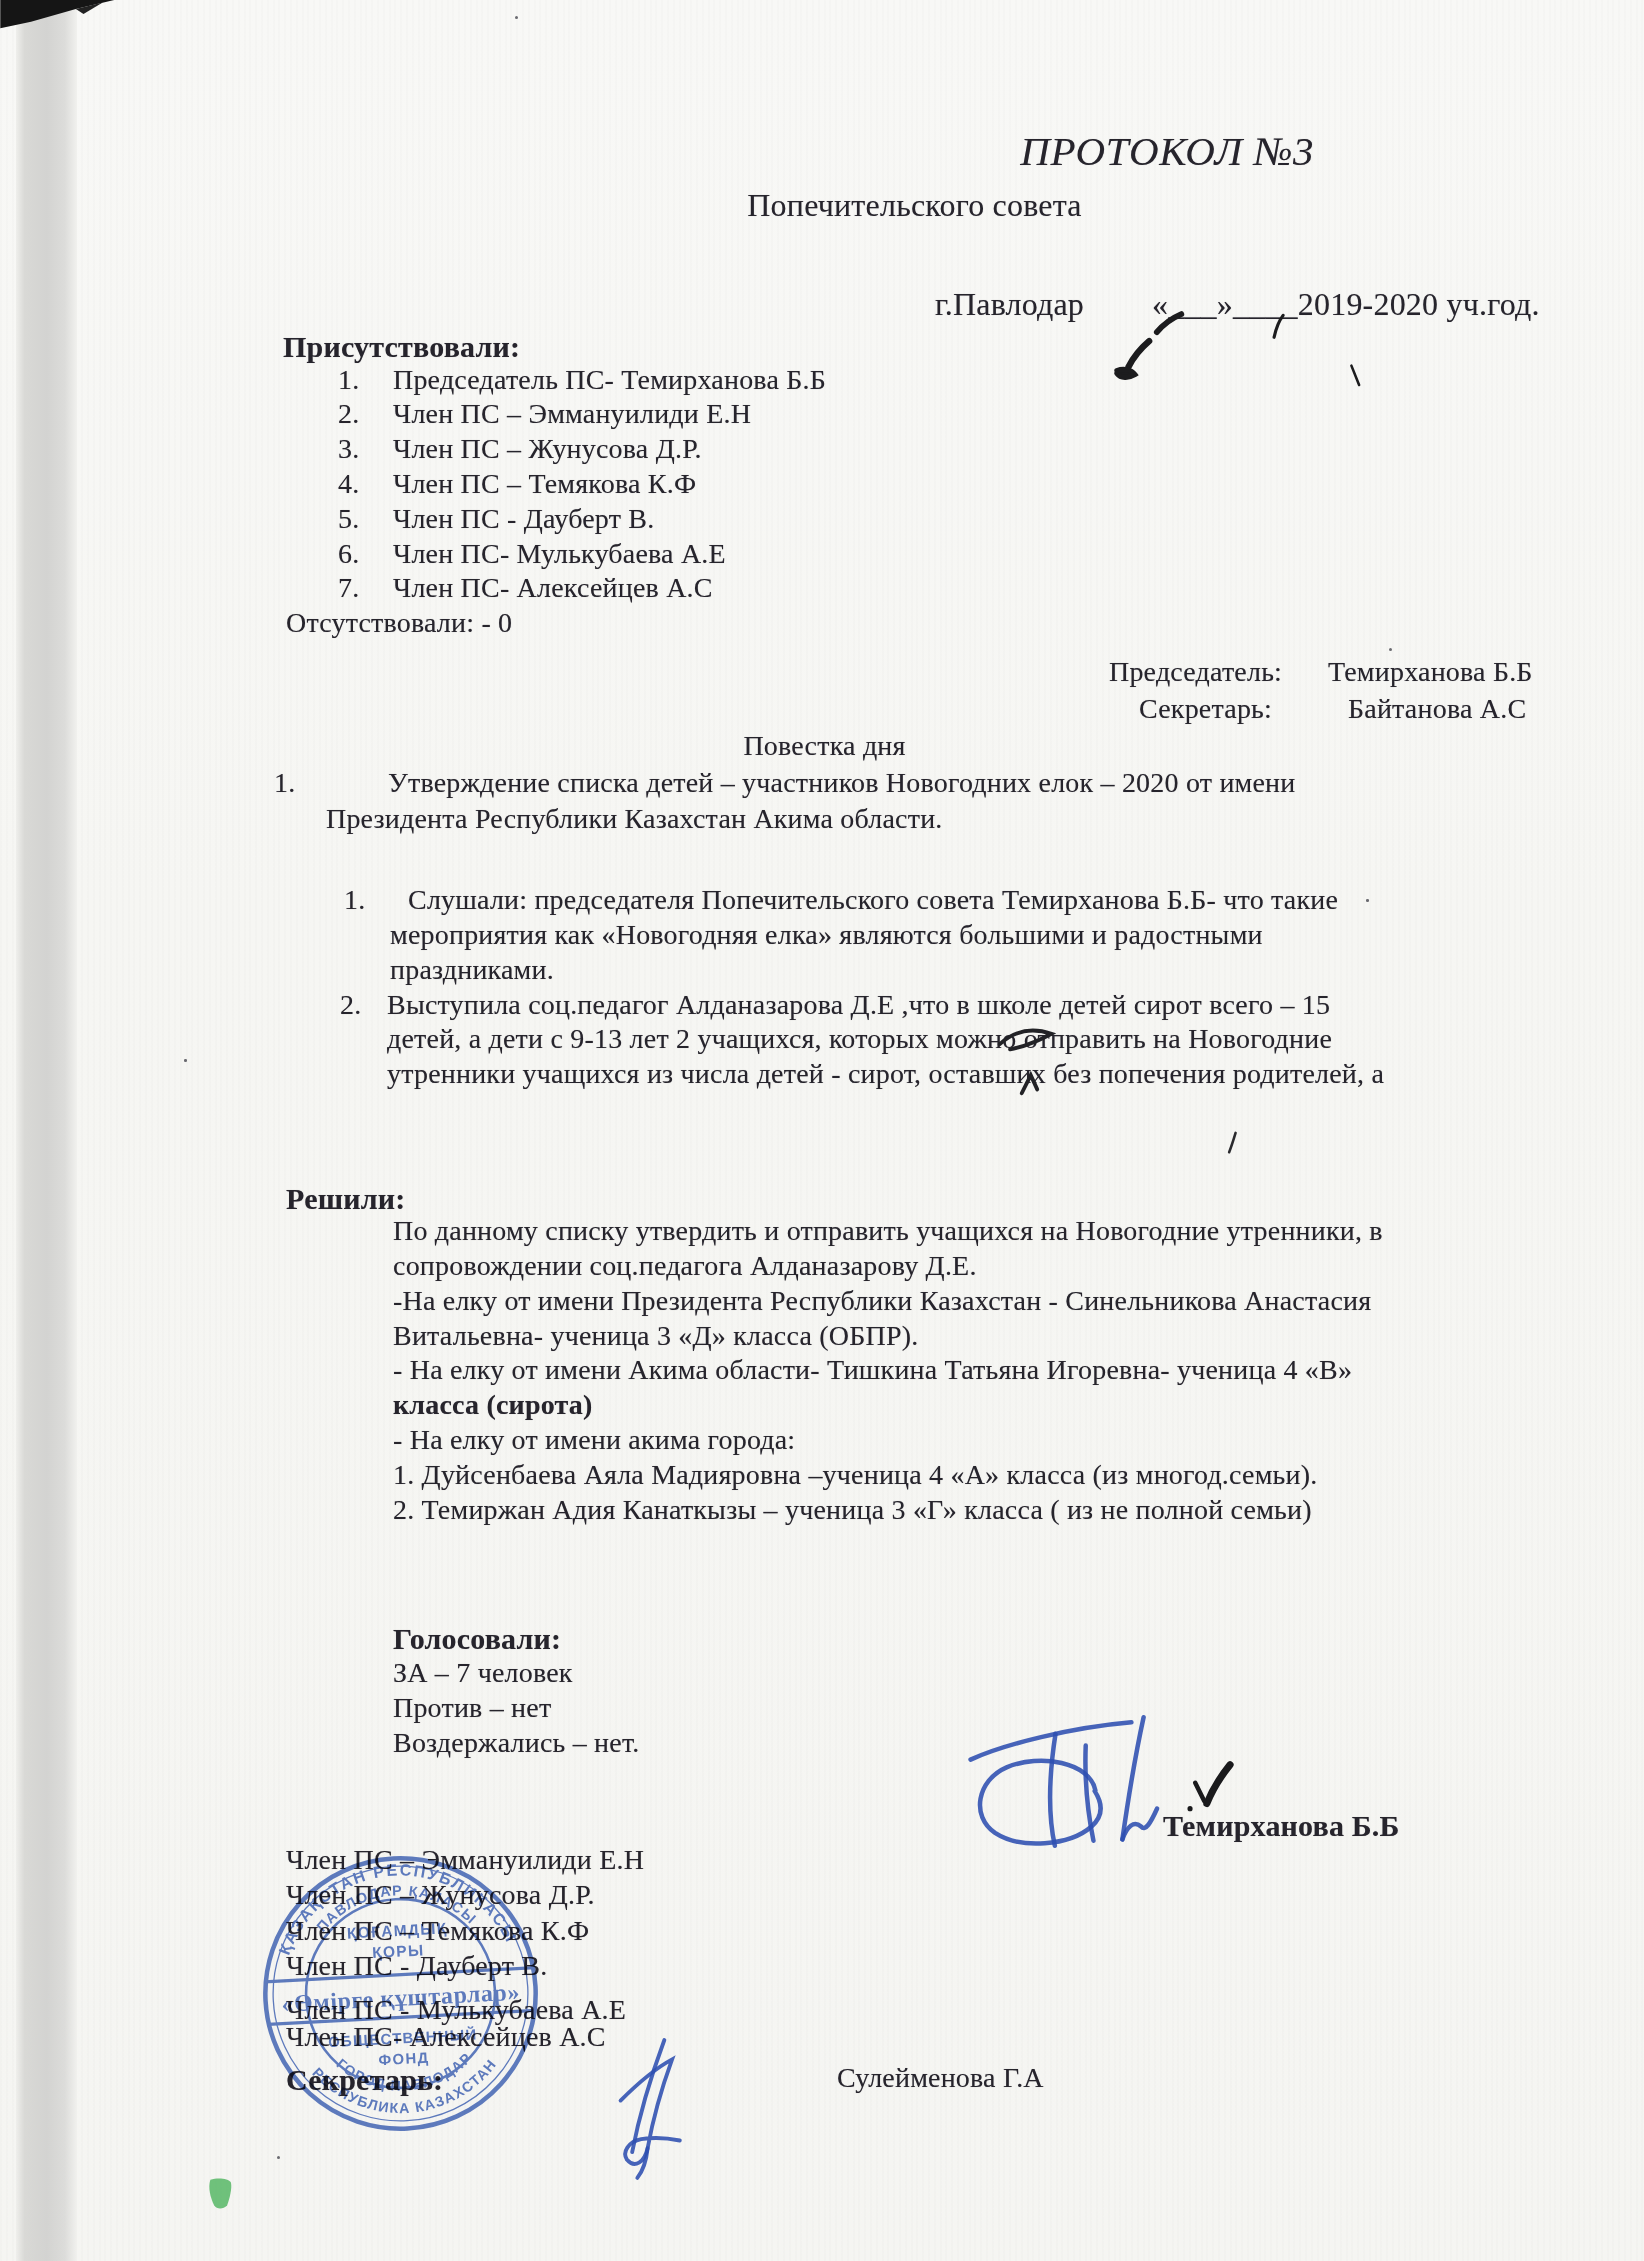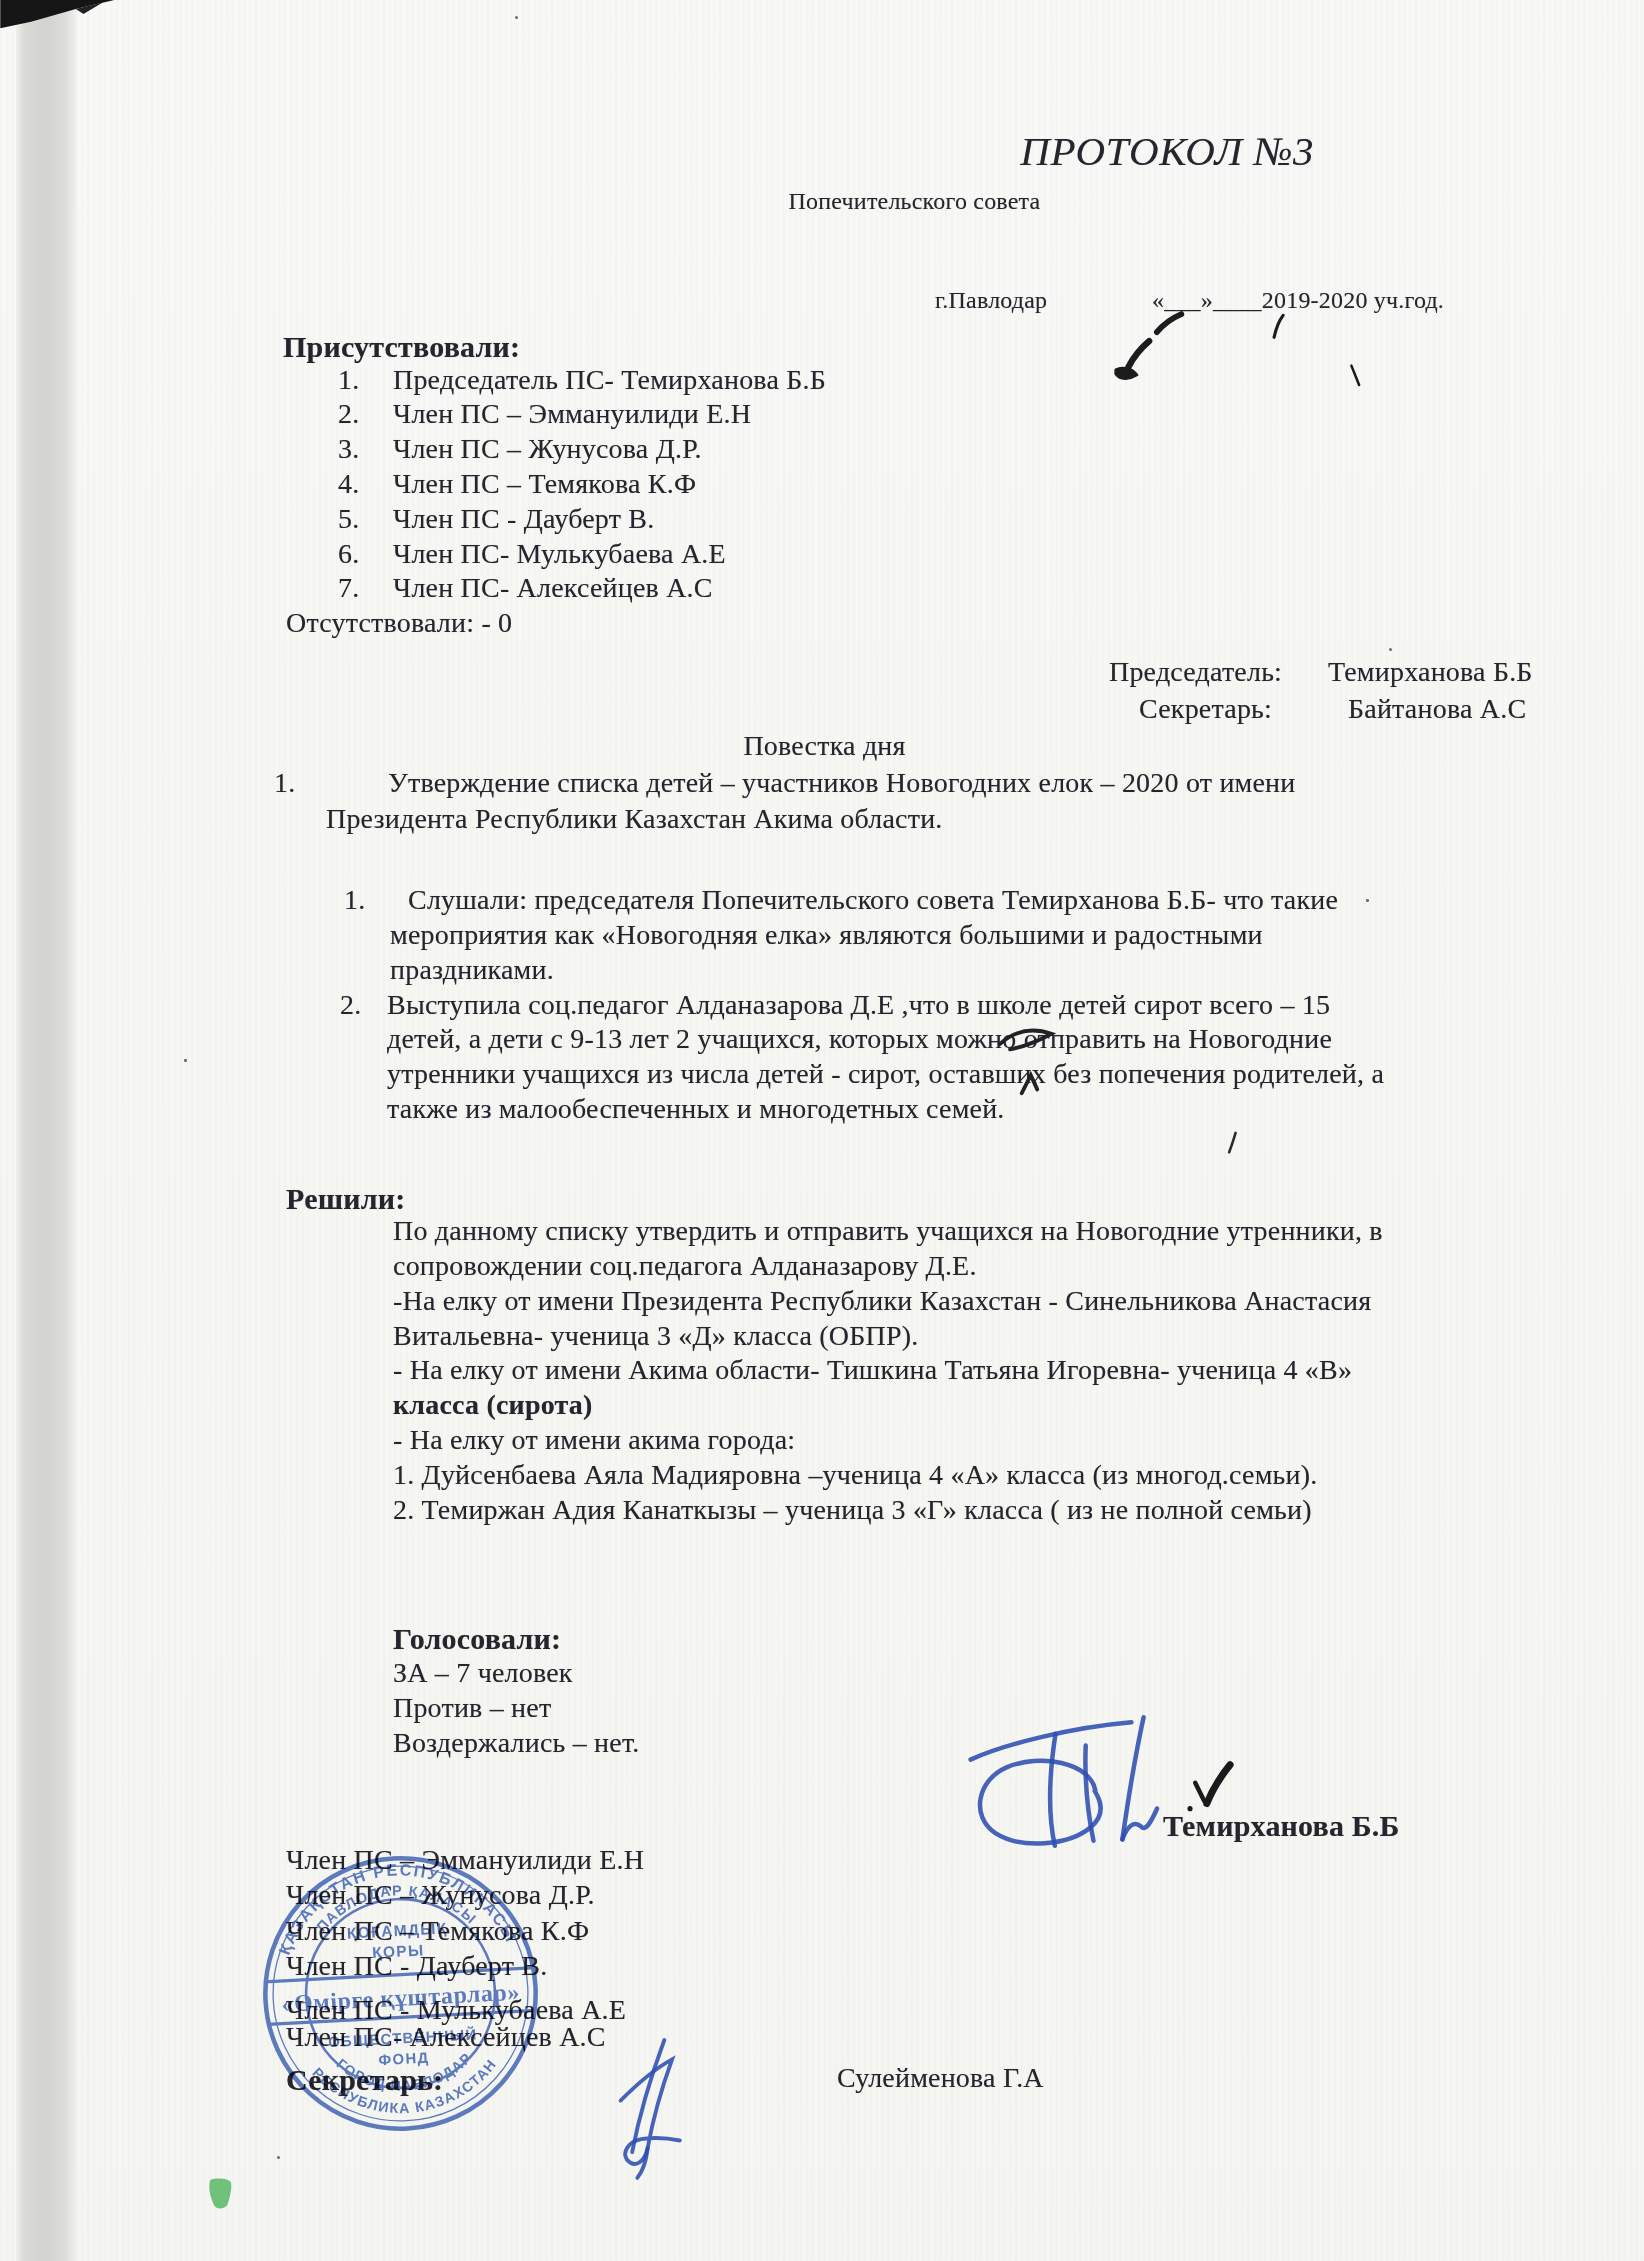--- a/index.html
+++ b/index.html
@@ -9,21 +9,21 @@
       repeating-linear-gradient(90deg, rgba(0,0,0,0.012) 0 1.9px, rgba(0,0,0,0) 1.9px 5.8px),
       linear-gradient(180deg,#f8f8f6 0%,#f6f6f3 40%,#f5f5f2 100%);
     font-family:"Liberation Serif","DejaVu Serif",serif;
     color:#26242c;
   }
   .ln{position:absolute;white-space:nowrap;font-size:28px;line-height:1.1;
       color:#26242c;text-shadow:0 0 0.8px rgba(55,52,62,.38);letter-spacing:0.2px;}
   .b{font-weight:400;}
   .num{display:inline-block;width:55px;}
   .title{font-size:41px;letter-spacing:0.6px;}
-  .sub{font-size:24px;}
+  .sub{font-size:32px;}
   .h{font-size:30px;font-weight:700;}
   .strip{position:absolute;left:15.5px;top:0;width:61px;height:2261px;
     background:linear-gradient(90deg,#efefec 0%,#d9d9d6 14%,#d3d3d1 50%,#dcdcda 80%,#f1f1ee 100%);}
   .speck{position:absolute;border-radius:50%;background:#6a6a70;}
   svg{position:absolute;overflow:visible;}
   .stampwrap{mix-blend-mode:multiply;}
 </style>
 </head>
 <body>
 
@@ -70,21 +70,20 @@
 
   <div class="ln" style="left:344px;top:885px;">1.</div>
   <div class="ln" style="left:408px;top:885px;">Слушали:  председателя Попечительского совета Темирханова Б.Б-  что такие</div>
   <div class="ln" style="left:390px;top:920px;">мероприятия как  «Новогодняя елка» являются большими и радостными</div>
   <div class="ln" style="left:390px;top:955px;">праздниками.</div>
 
   <div class="ln" style="left:340px;top:990px;">2.</div>
   <div class="ln" style="left:387px;top:990px;">Выступила соц.педагог Алданазарова Д.Е ,что в школе детей сирот всего – 15</div>
   <div class="ln" style="left:387px;top:1024px;">детей, а дети с 9-13 лет 2 учащихся, которых можно отправить  на Новогодние</div>
   <div class="ln" style="left:387px;top:1059px;">утренники учащихся из числа детей - сирот, оставших без попечения родителей, а</div>
-  <div class="ln" style="left:387px;top:1094px;">также из малообеспеченных и многодетных семей.</div>
 
   <div class="ln h" style="left:286px;top:1182px;">Решили:</div>
   <div class="ln" style="left:393px;top:1216px;">По данному списку утвердить и  отправить учащихся на Новогодние утренники, в</div>
   <div class="ln" style="left:393px;top:1251px;">сопровождении соц.педагога Алданазарову Д.Е.</div>
   <div class="ln" style="left:393px;top:1286px;">-На елку от имени Президента Республики Казахстан -  Синельникова Анастасия</div>
   <div class="ln" style="left:393px;top:1321px;">Витальевна- ученица  3 «Д» класса (ОБПР).</div>
   <div class="ln" style="left:393px;top:1355px;">- На елку от имени Акима области-  Тишкина Татьяна Игоревна- ученица 4 «В»</div>
   <div class="ln" style="left:393px;top:1390px;font-weight:bold;">класса (сирота)</div>
   <div class="ln" style="left:393px;top:1425px;">- На елку от имени акима города:</div>
   <div class="ln" style="left:393px;top:1460px;">1.  Дуйсенбаева Аяла Мадияровна –ученица 4 «А» класса (из многод.семьи).</div>

